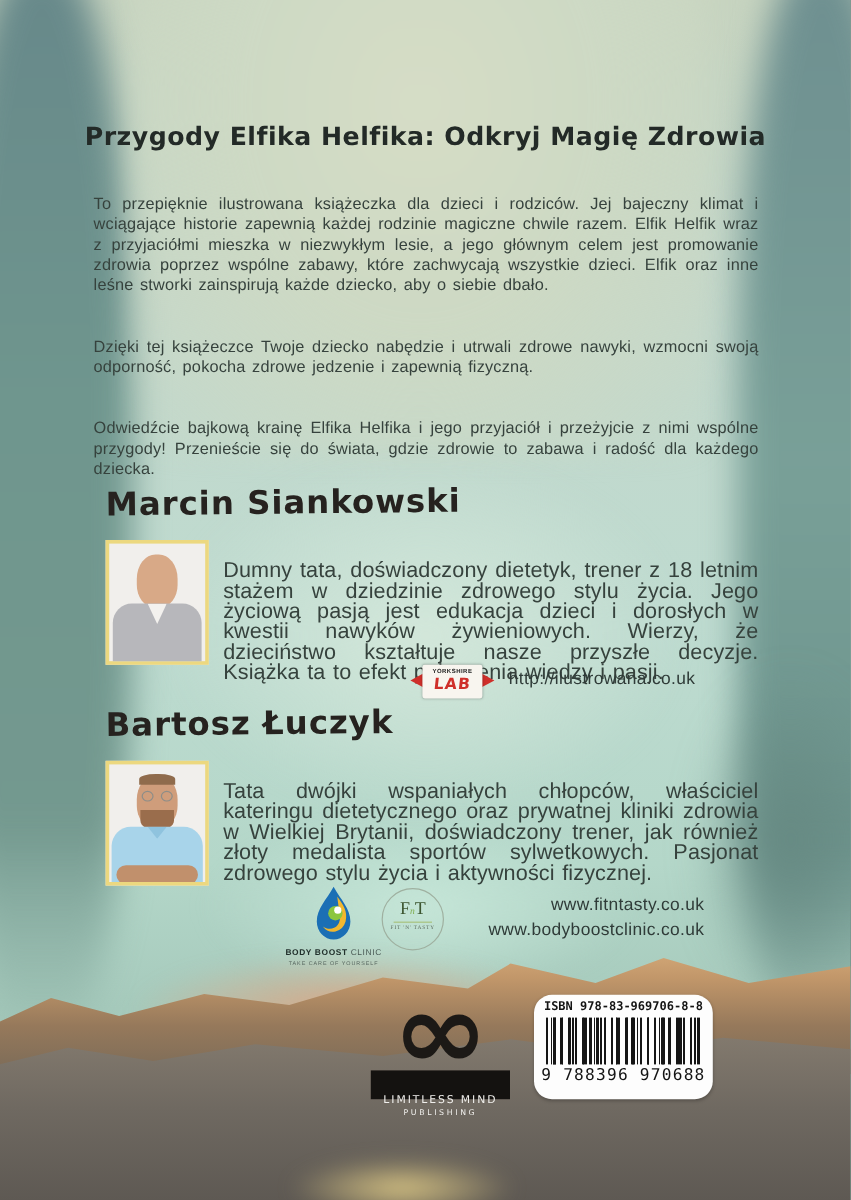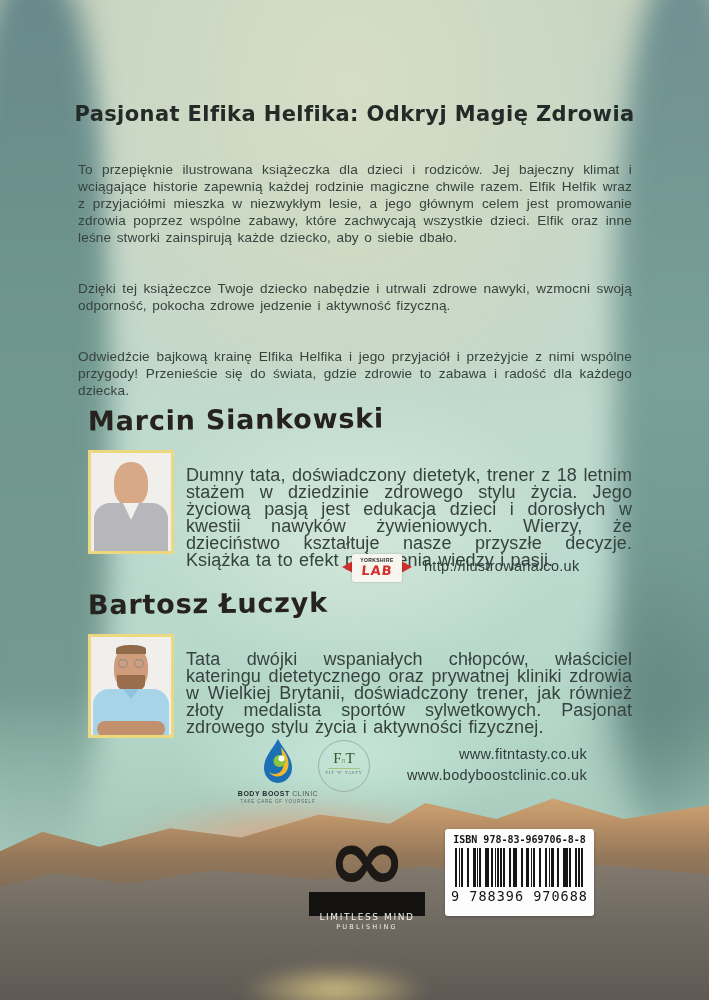--- a/index.html
+++ b/index.html
@@ -76,21 +76,21 @@
   .fnt-line{width:32px;height:1px;background:#a8c37e;margin:1px auto 1px;}
   .fnt-label{font-size:4.5px;letter-spacing:.7px;color:#5c6b5e;font-family:"Liberation Serif",serif;}
   .sites{position:absolute;left:372px;top:744px;width:215px;text-align:right;color:#2f3b38;}
   .site{font-size:14.5px;letter-spacing:.3px;line-height:21px;}
   
   .pub{position:absolute;left:304px;top:824px;width:126px;text-align:center;}
   .inf{font-size:96px;line-height:72px;font-weight:bold;color:#1c1916;font-family:"DejaVu Sans",sans-serif;display:block;transform:scaleY(.92);}
   .pub-box{position:absolute;left:309px;top:892px;width:116px;height:24px;background:#141210;text-align:center;color:#f0efec;}
   .pub-l1{font-size:9px;letter-spacing:1.6px;margin-top:20px;font-family:"DejaVu Sans",sans-serif;}
   .pub-l2{font-size:6.5px;letter-spacing:2.2px;margin-top:1px;font-family:"DejaVu Sans",sans-serif;}
-  .barcode{position:absolute;left:445px;top:829px;width:149px;height:87px;background:#fdfdfd;border-radius:3px;
+  .barcode{position:absolute;left:445px;top:829px;width:149px;height:87px;background:#fdfdfd;border-radius:15px;
     box-sizing:border-box;padding:5px 6px 4px;box-shadow:0 1px 3px rgba(0,0,0,.25);}
   .isbn{font-family:"DejaVu Sans Mono",monospace;font-size:10px;font-weight:bold;color:#141414;text-align:center;white-space:nowrap;}
   .bars{height:39px;margin:3px 4px 0;
     background:
       repeating-linear-gradient(90deg,#151515 0 2px,transparent 2px 6px),
       repeating-linear-gradient(90deg,transparent 0 4px,#151515 4px 5px,transparent 5px 9px),
       repeating-linear-gradient(90deg,transparent 0 6px,#151515 6px 8px,transparent 8px 13px);}
   .digits{font-family:"DejaVu Sans Mono",monospace;font-size:13.5px;color:#141414;text-align:center;letter-spacing:1px;margin-top:1px;}
 </style>
 </head>
@@ -102,23 +102,23 @@
   <div class="bg band-right"></div>
   <div class="bg col-light"></div>
   <div class="bg mid-glow"></div>
   <div class="bg low-glow"></div>
   <div class="bg right-dark"></div>
   <div class="bg sunset"></div>
   <div class="bg ridge"></div>
   <div class="bg bottom-rock"></div>
   <div class="bg sand"></div>
 
-  <div class="title">Pasjonat Elfika Helfika: Odkryj Magię Zdrowia</div>
+  <div class="title">Przygody Elfika Helfika: Odkryj Magię Zdrowia</div>
   <p class="para p1">To przepięknie ilustrowana książeczka dla dzieci i rodziców. Jej bajeczny klimat i wciągające historie zapewnią każdej rodzinie magiczne chwile razem. Elfik Helfik wraz z przyjaciółmi mieszka w niezwykłym lesie, a jego głównym celem jest promowanie zdrowia poprzez wspólne zabawy, które zachwycają wszystkie dzieci. Elfik oraz inne leśne stworki zainspirują każde dziecko, aby o siebie dbało.</p>
-  <p class="para p2">Dzięki tej książeczce Twoje dziecko nabędzie i utrwali zdrowe nawyki, wzmocni swoją odporność, pokocha zdrowe jedzenie i aktywność fizyczną.</p>
+  <p class="para p2">Dzięki tej książeczce Twoje dziecko nabędzie i utrwali zdrowe nawyki, wzmocni swoją odporność, pokocha zdrowe jedzenie i zapewnią fizyczną.</p>
   <p class="para p3">Odwiedźcie bajkową krainę Elfika Helfika i jego przyjaciół i przeżyjcie z nimi wspólne przygody! Przenieście się do świata, gdzie zdrowie to zabawa i radość dla każdego dziecka.</p>
 
   <div class="author-name an1">Marcin Siankowski</div>
   <div class="photo ph1">
     <div class="head m"></div>
     <div class="suit"></div>
   </div>
   <p class="bio bio1">Dumny tata, doświadczony dietetyk, trener z 18 letnim stażem w dziedzinie zdrowego stylu życia. Jego życiową pasją jest edukacja dzieci i dorosłych w kwestii nawyków żywieniowych. Wierzy, że dzieciństwo kształtuje nasze przyszłe decyzje. Książka ta to efekt połączenia wiedzy i pasji.</p>
 
   <div class="ylab">

